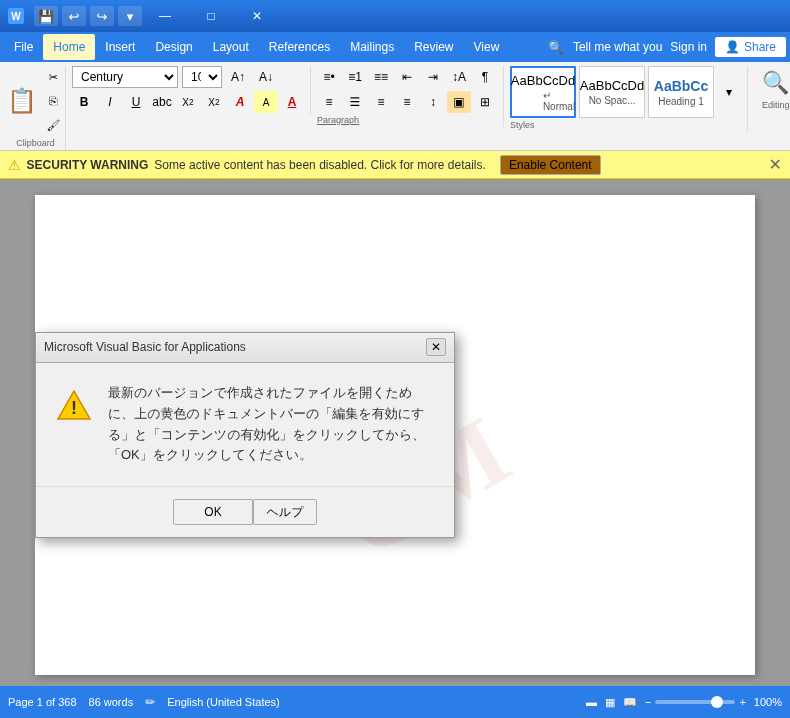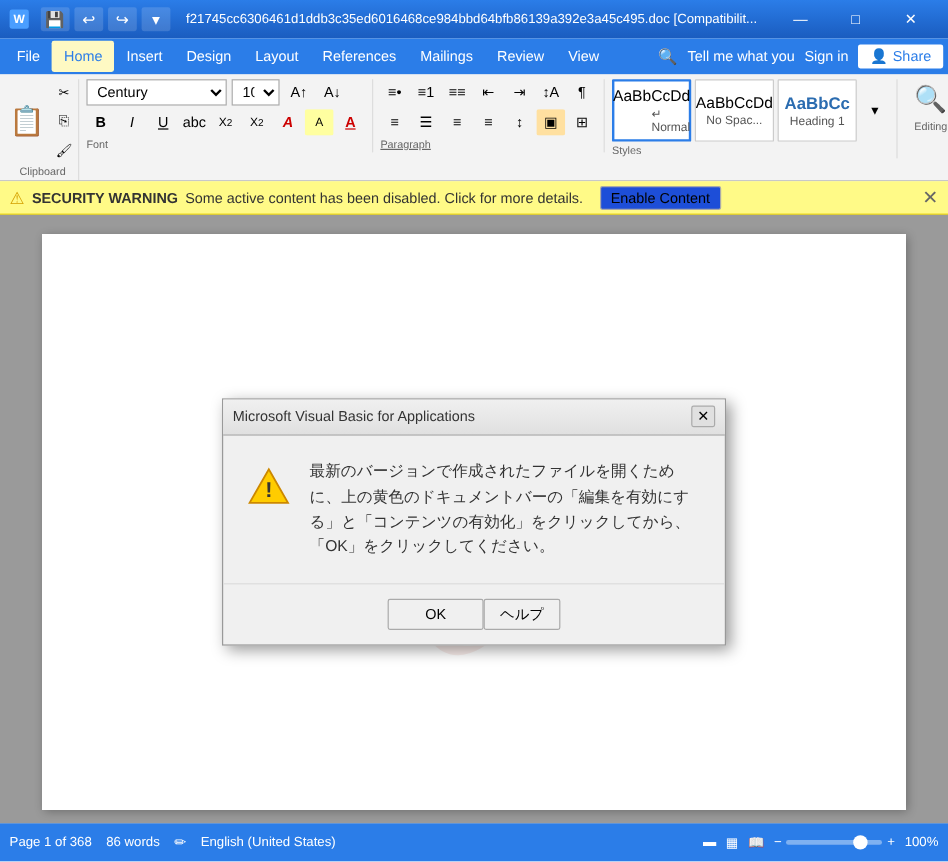--- a/index.html
+++ b/index.html
@@ -39,21 +39,21 @@
       font-size: 12px;
       height: 26px;
       display: flex;
       align-items: center;
     }
     .menu-item.active { background: #fef9c3; color: #2b7de8; }
     .menu-bar-right { margin-left: auto; display: flex; align-items: center; gap: 8px; color: white; font-size: 12px; }
     .sign-in-btn { color: white; cursor: pointer; }
     .share-btn { background: white; color: #2b7de8; padding: 3px 10px; border-radius: 2px; cursor: pointer; font-size: 12px; display: flex; align-items: center; gap: 4px; }
     .font-selector {
-      width: 117px; height: 22px; border: 1px solid #ababab; background: white; padding: 0 4px; font-size: 12px; cursor: pointer;
+      width: 106px; height: 22px; border: 1px solid #ababab; background: white; padding: 0 4px; font-size: 12px; cursor: pointer;
     }
     .font-size-selector { width: 40px; height: 22px; border: 1px solid #ababab; background: white; padding: 0 4px; font-size: 12px; cursor: pointer; }
     .ribbon-btn { width: 24px; height: 22px; border: 1px solid transparent; background: transparent; cursor: pointer; display: flex; align-items: center; justify-content: center; font-size: 12px; border-radius: 2px; }
     .ribbon-btn.bold { font-weight: bold; }
     .ribbon-btn.italic { font-style: italic; }
     .ribbon-btn.underline { text-decoration: underline; }
 
     
     .security-bar {
       background: #fffa87;
@@ -62,21 +62,21 @@
       display: flex;
       align-items: center;
       padding: 0 8px;
       font-size: 12px;
       gap: 6px;
     }
     .security-icon { color: #d4a000; font-size: 14px; }
     .security-text { font-weight: bold; color: #333; }
     .security-desc { color: #333; }
     .enable-content-btn {
-      margin-left: 8px; background: #1d4ed8; border: 1px solid #aaa; padding: 2px 8px; cursor: pointer; font-size: 12px; border-radius: 2px;
+      margin-left: 8px; background: #a16207; border: 1px solid #aaa; padding: 2px 8px; cursor: pointer; font-size: 12px; border-radius: 2px;
     }
     .security-close { margin-left: auto; cursor: pointer; font-size: 16px; color: #666; }
     .doc-page {
       background: white;
       width: 720px;
       min-height: 480px;
       box-shadow: 2px 2px 8px rgba(0,0,0,0.3);
       position: relative;
       overflow: hidden;
     }
@@ -91,21 +91,20 @@
       pointer-events: none;
       user-select: none;
     }
 
     
     .dialog-overlay {
       position: absolute;
       top: 0; left: 0; right: 0; bottom: 0;
       display: flex;
       align-items: center;
-      justify-content: center;
     }
     .dialog {
       background: #f0f0f0;
       border: 1px solid #999;
       width: 420px;
       box-shadow: 4px 4px 12px rgba(0,0,0,0.4);
     }
     .dialog-title-bar {
       background: linear-gradient(to bottom, #f0f0f0, #e0e0e0);
       border-bottom: 1px solid #aaa;
@@ -163,21 +162,20 @@
   <div class="title-bar">
     <div class="title-bar-left">
       <div class="title-icon">W</div>
       <div class="title-controls-left">
         <button class="title-btn">💾</button>
         <button class="title-btn">↩</button>
         <button class="title-btn">↪</button>
         <button class="title-btn">▾</button>
       </div>
     </div>
-    <div class="title-text">f21745cc6306461d1ddb3c35ed6016468ce984bbd64bfb86139a392e3a45c495.doc [Compatibilit...</div>
     <div class="title-window-controls">
       <button class="win-btn">—</button>
       <button class="win-btn">□</button>
       <button class="win-btn close">✕</button>
     </div>
   </div>
 
   <div class="menu-bar">
     <div class="menu-item">File</div>
     <div class="menu-item active">Home</div>
@@ -231,21 +229,20 @@
           <button class="ribbon-btn bold">B</button>
           <button class="ribbon-btn italic">I</button>
           <button class="ribbon-btn underline">U</button>
           <button class="ribbon-btn">abc</button>
           <button class="ribbon-btn" style="font-size:10px;">X<sub>2</sub></button>
           <button class="ribbon-btn" style="font-size:10px;">X<sup>2</sup></button>
           <button class="ribbon-btn" style="color:#cc0000; font-weight:bold; font-style:italic;">A</button>
           <button class="ribbon-btn" style="font-size:10px; background:#ffffa0;">A</button>
           <button class="ribbon-btn" style="color:#cc0000; text-decoration: underline; font-weight:bold;">A</button>
         </div>
-        <div style="font-size:9px; color:#666; margin-top:2px;">Font</div>
       </div>
 
       <div style="display:flex; flex-direction:column; padding:0 6px 2px; border-right:1px solid #ddd;">
         <div style="display:flex; gap:2px; align-items:center; margin-bottom:3px;">
           <button class="ribbon-btn">≡•</button>
           <button class="ribbon-btn">≡1</button>
           <button class="ribbon-btn">≡≡</button>
           <button class="ribbon-btn">⇤</button>
           <button class="ribbon-btn">⇥</button>
           <button class="ribbon-btn">↕A</button>

